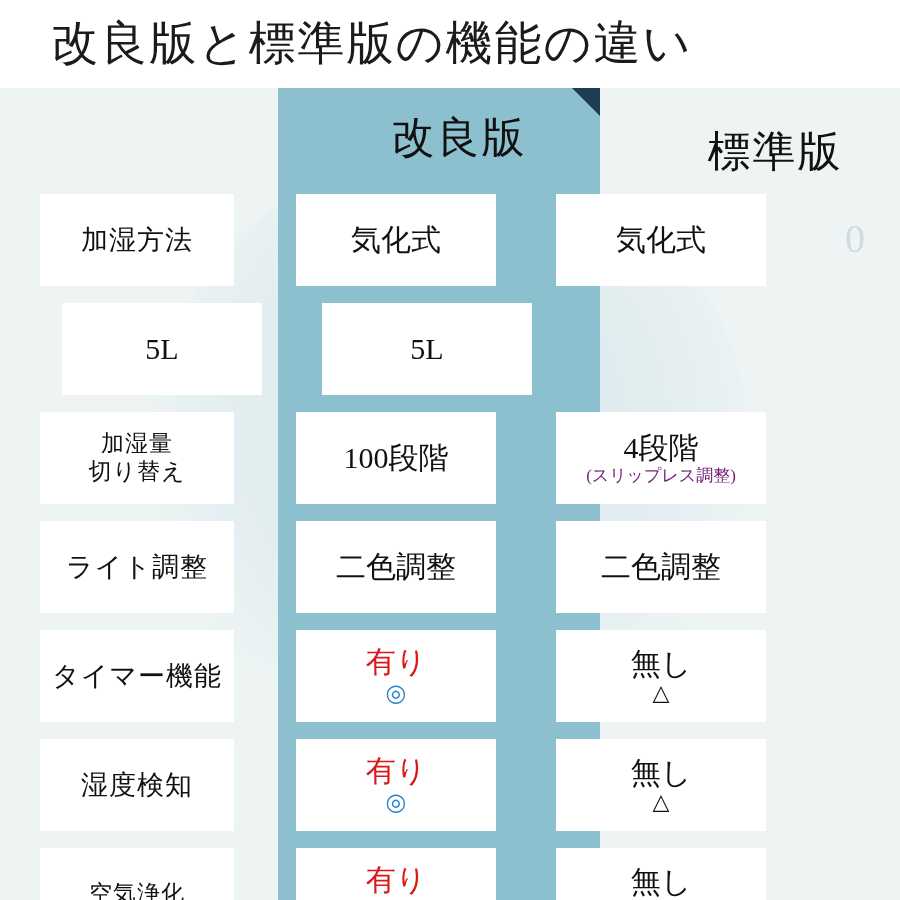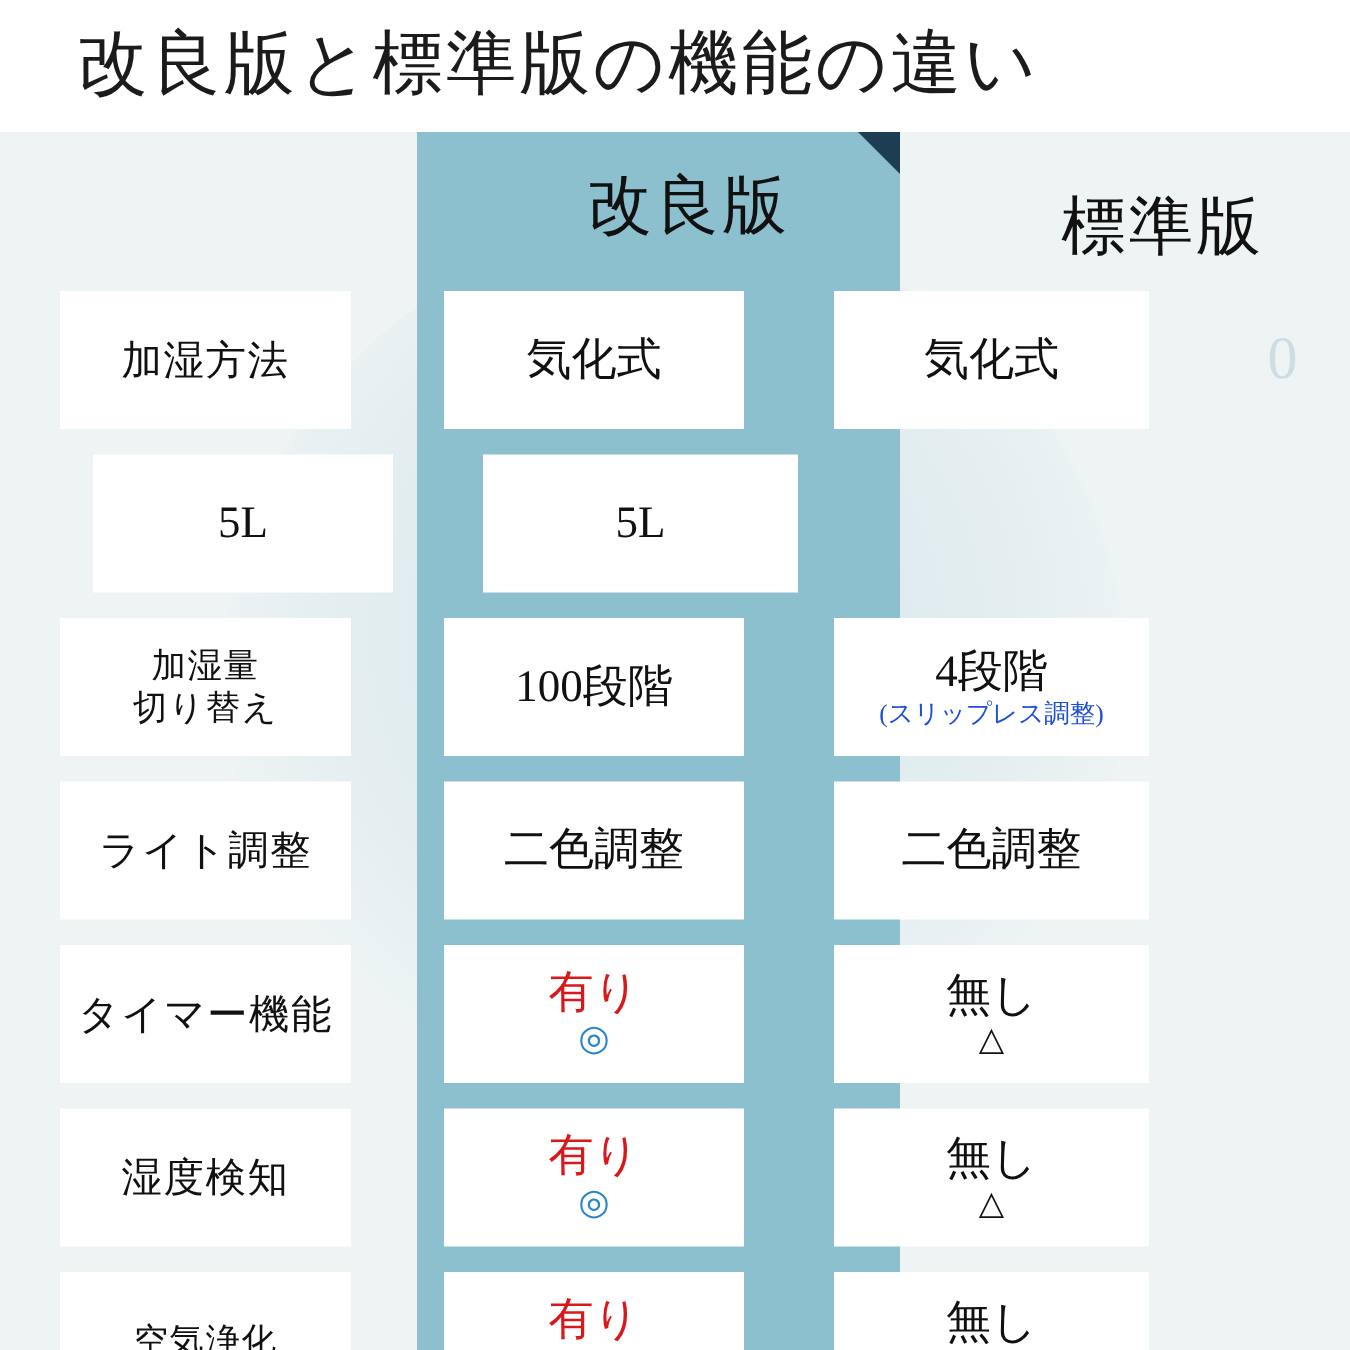--- a/index.html
+++ b/index.html
@@ -172,21 +172,21 @@
   }
   .cell-standard {
     width: 210px;
     margin-left: 60px;
     font-size: 30px;
     line-height: 36px;
   }
   .sub {
     font-size: 17px;
     line-height: 20px;
-    color: #1d4ed8;
+    color: #701a75;
   }
   .yes {
     color: #d8181b;
     font-size: 30px;
     line-height: 32px;
   }
   .mark-circle {
     color: #2a86c8;
     font-size: 24px;
     line-height: 26px;

